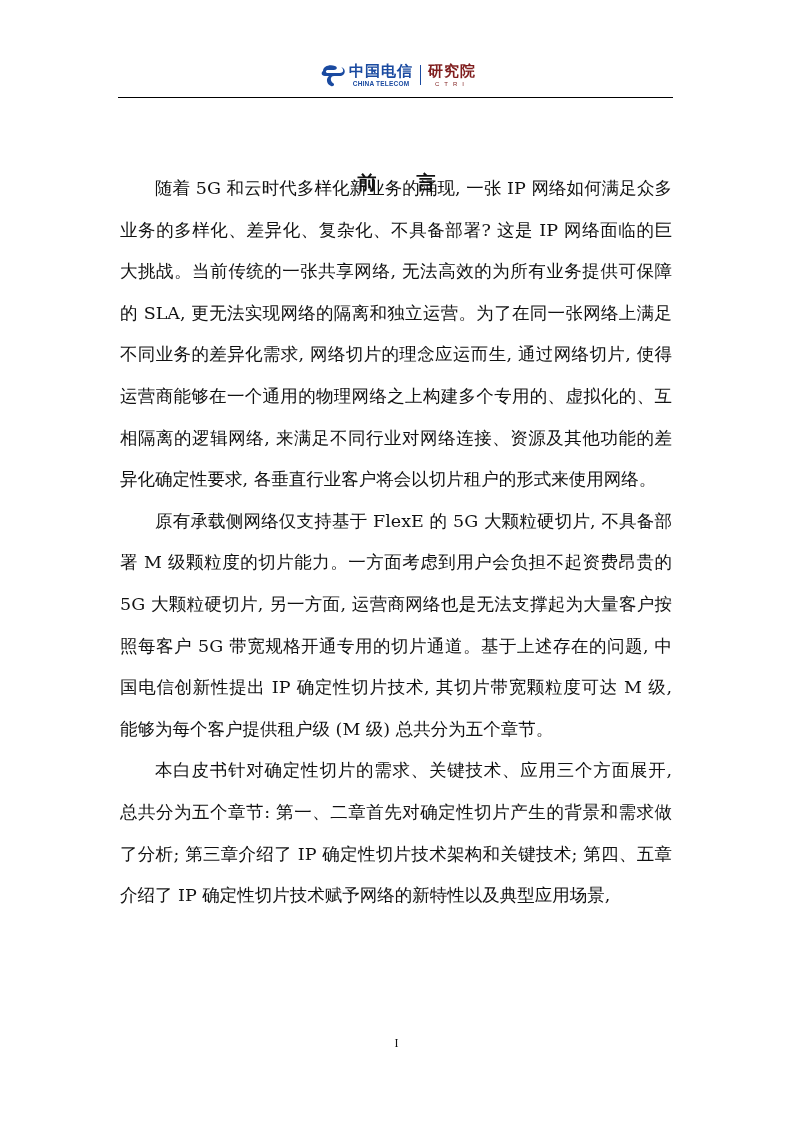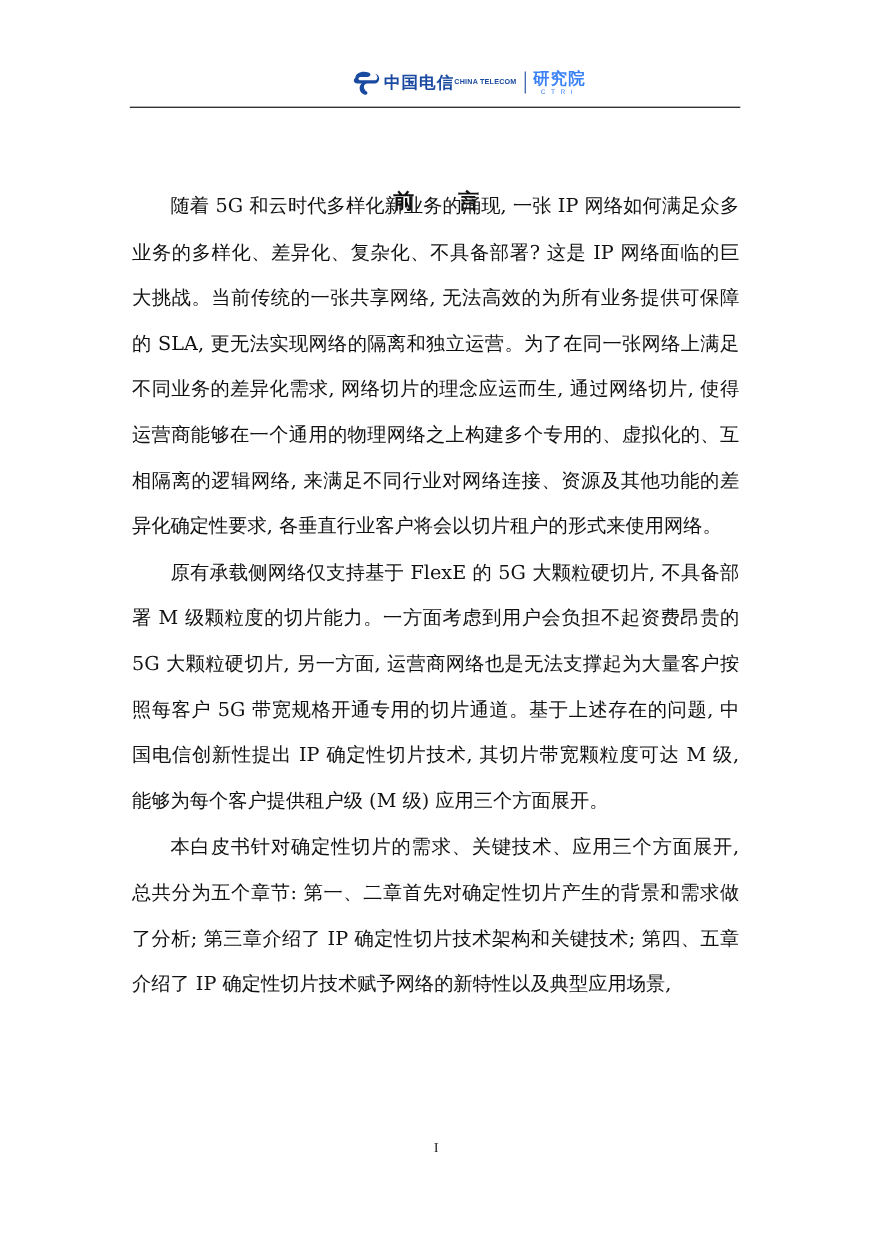--- a/index.html
+++ b/index.html
@@ -1,25 +1,25 @@
 <!DOCTYPE html>
 <html><head>
 <meta charset="utf-8">
 <style>
   html, body { margin: 0; padding: 0; background: #ffffff; }
   body { width: 793px; height: 1122px; position: relative; overflow: hidden;
          font-family: "DejaVu Serif", "Liberation Serif", serif; color: #111; }
   .header { position: absolute; left: 118px; top: 56px; width: 555px; height: 42px; }
   .logo { position: absolute; left: 202px; top: 2px; display: flex; align-items: center; height: 34px; }
   .logo-mark { width: 26px; height: 26px; }
-  .logo-ct { display: flex; flex-direction: row; align-items: center; margin-left: 3px; color: #1a4aa0; }
+  .logo-ct { display: flex; flex-direction: column; align-items: center; margin-left: 3px; color: #1a4aa0; }
   .logo-ct .cn { font-family: "DejaVu Sans", sans-serif; font-weight: bold; font-size: 15px; letter-spacing: 1px; line-height: 17px; }
   .logo-ct .en { font-family: "Liberation Sans", sans-serif; font-weight: bold; font-size: 6.5px; line-height: 8px; letter-spacing: 0.2px; }
   .logo-sep { width: 1px; height: 20px; background: #1a4aa0; margin: 0 7px; }
-  .logo-ri { display: flex; flex-direction: column; align-items: center; color: #3b82f6; }
+  .logo-ri { display: flex; flex-direction: column; align-items: center; color: #7f1d1d; }
   .logo-ri .cn { font-family: "DejaVu Sans", sans-serif; font-weight: bold; font-size: 15px; line-height: 17px; letter-spacing: 1px; }
   .logo-ri .en { font-family: "Liberation Sans", sans-serif; font-size: 6px; line-height: 8px; letter-spacing: 5px; }
   .header-rule { position: absolute; left: 0; top: 41px; width: 555px; height: 1px; background: #000; }
   .title { position: absolute; top: 122px; left: 0; width: 793px; text-align: center;
            font-family: "DejaVu Sans", sans-serif; font-weight: bold; font-size: 19px; letter-spacing: 0; margin-top: 48px; }
   .title span { display: inline-block; }
   .title .gap { width: 40px; }
   .body { position: absolute; left: 120px; top: 168px; width: 552px; }
   .para { margin: 0; font-size: 17.5px; line-height: 41.6px; text-align: justify; text-indent: 2em; }
   .page-num { position: absolute; top: 1036px; left: 0; width: 793px; text-align: center; font-size: 12px;
@@ -45,17 +45,17 @@
   </div>
   <div class="header-rule"></div>
 </div>
 
 <div class="title">
   <span>前</span><span class="gap"></span><span>言</span>
 </div>
 
 <div class="body">
   <p class="para">随着 5G 和云时代多样化新业务的涌现, 一张 IP 网络如何满足众多业务的多样化、差异化、复杂化、不具备部署? 这是 IP 网络面临的巨大挑战。当前传统的一张共享网络, 无法高效的为所有业务提供可保障的 SLA, 更无法实现网络的隔离和独立运营。为了在同一张网络上满足不同业务的差异化需求, 网络切片的理念应运而生, 通过网络切片, 使得运营商能够在一个通用的物理网络之上构建多个专用的、虚拟化的、互相隔离的逻辑网络, 来满足不同行业对网络连接、资源及其他功能的差异化确定性要求, 各垂直行业客户将会以切片租户的形式来使用网络。</p>
-  <p class="para">原有承载侧网络仅支持基于 FlexE 的 5G 大颗粒硬切片, 不具备部署 M 级颗粒度的切片能力。一方面考虑到用户会负担不起资费昂贵的 5G 大颗粒硬切片, 另一方面, 运营商网络也是无法支撑起为大量客户按照每客户 5G 带宽规格开通专用的切片通道。基于上述存在的问题, 中国电信创新性提出 IP 确定性切片技术, 其切片带宽颗粒度可达 M 级, 能够为每个客户提供租户级 (M 级) 应用三个方面展开。</p>
+  <p class="para">原有承载侧网络仅支持基于 FlexE 的 5G 大颗粒硬切片, 不具备部署 M 级颗粒度的切片能力。一方面考虑到用户会负担不起资费昂贵的 5G 大颗粒硬切片, 另一方面, 运营商网络也是无法支撑起为大量客户按照每客户 5G 带宽规格开通专用的切片通道。基于上述存在的问题, 中国电信创新性提出 IP 确定性切片技术, 其切片带宽颗粒度可达 M 级, 能够为每个客户提供租户级 (M 级) 总共分为五个章节。</p>
   <p class="para">本白皮书针对确定性切片的需求、关键技术、应用三个方面展开, 总共分为五个章节: 第一、二章首先对确定性切片产生的背景和需求做了分析; 第三章介绍了 IP 确定性切片技术架构和关键技术; 第四、五章介绍了 IP 确定性切片技术赋予网络的新特性以及典型应用场景,</p>
 </div>
 
 <div class="page-num">I</div>
 
 </body></html>

